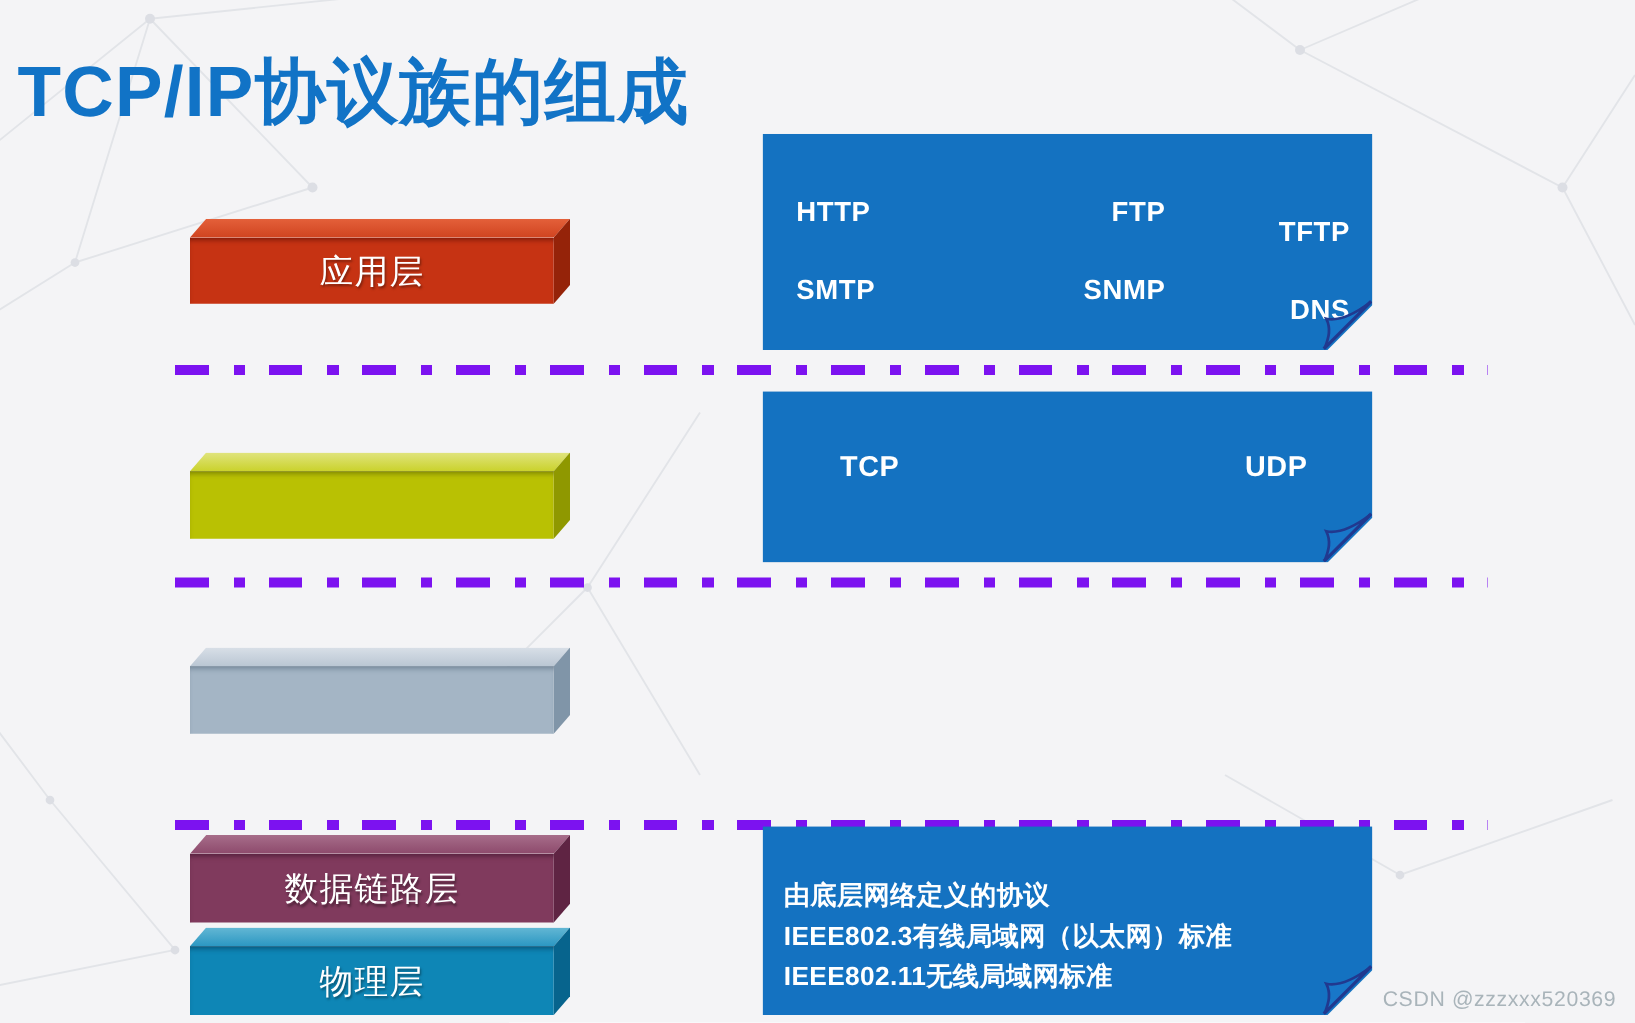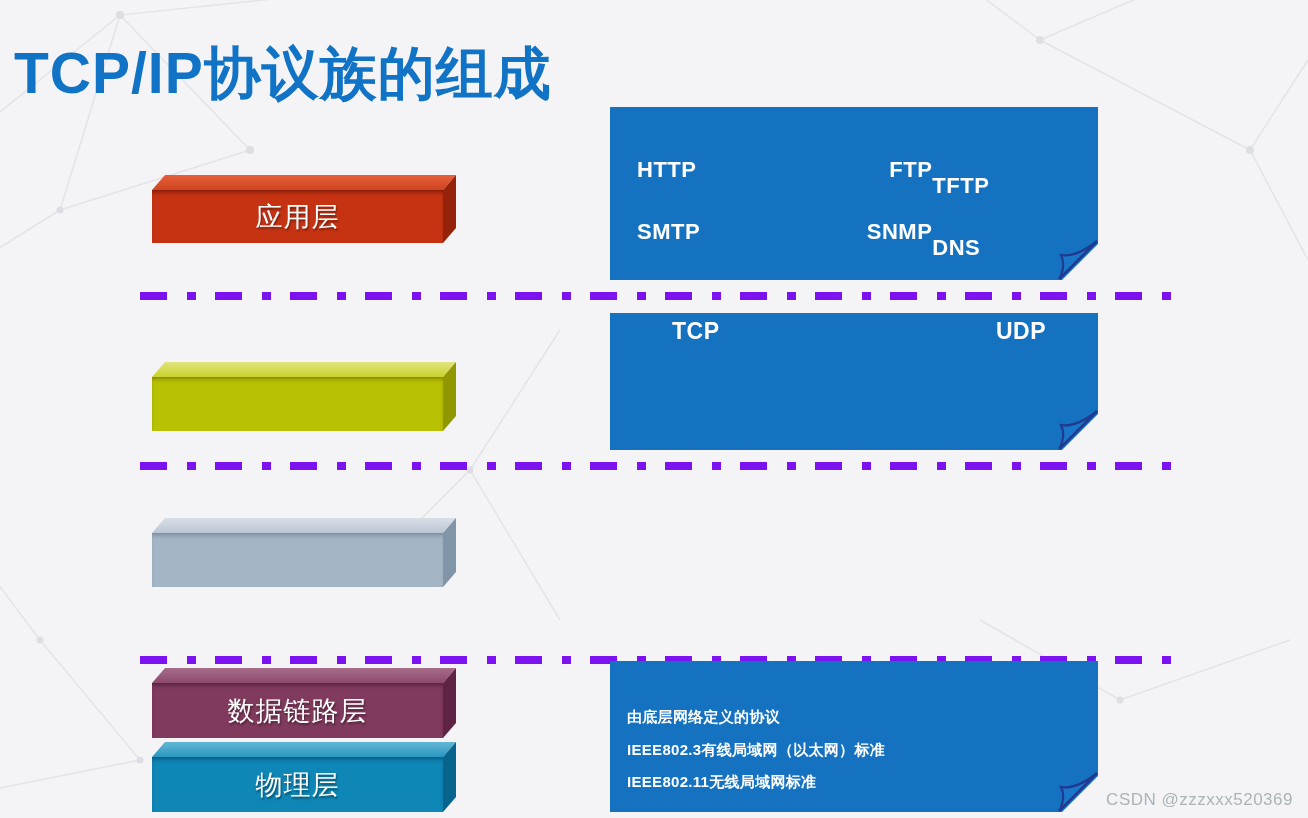--- a/index.html
+++ b/index.html
@@ -49,33 +49,33 @@
   .note{position:absolute;left:610px;width:488px;background:#1472c1;z-index:2;
         clip-path:polygon(0 0,100% 0,100% calc(100% - 36px),calc(100% - 36px) 100%,0 100%);
         color:#fff;font-weight:700;
         filter:drop-shadow(1px 2px 2px rgba(0,0,0,.22));}
   .note .fold{position:absolute;right:0;bottom:0;width:44px;height:44px;}
 
   .prow{display:flex;align-items:center;padding:0 18px 0 27px;height:62px;
         font-size:22px;letter-spacing:.5px;}
   .prow .c1{flex:1;text-align:left;}
   .prow .c2{flex:1;text-align:right;}
-  .prow .c3{flex:1;margin-top:32px;}
+  .prow .c3{flex:1;text-align:right;margin-top:32px;}
   .note-app .prow:first-of-type{margin-top:32px;}
 
   .prow2{display:flex;justify-content:space-between;align-items:center;
-         padding:0 52px 0 62px;height:36px;
+         padding:0 52px 0 62px;margin-top:42px;height:36px;
          font-size:23px;letter-spacing:.5px;}
 
   .abs{position:absolute;white-space:pre;font-size:22px;letter-spacing:.5px;}
   .note-net .n1{left:17px;top:42px;}
   .note-net .n2{left:207px;top:76px;}
   .note-net .n3{right:12px;top:110px;}
 
-  .note-link .lines{padding:40px 20px 0 17px;font-size:15px;line-height:32.5px;
+  .note-link .lines{padding:40px 20px 0 17px;font-size:21px;line-height:32.5px;
                     letter-spacing:.3px;}
 
   
   .dash{position:absolute;left:140px;width:1050px;height:8px;z-index:1;
         background:repeating-linear-gradient(to right,
           #7c12f0 0 27px,transparent 27px 47px,
           #7c12f0 47px 56px,transparent 56px 75px);}
   .dash1{top:292px;} .dash2{top:462px;} .dash3{top:656px;}
 
   .watermark{position:absolute;right:15px;bottom:8px;z-index:5;

